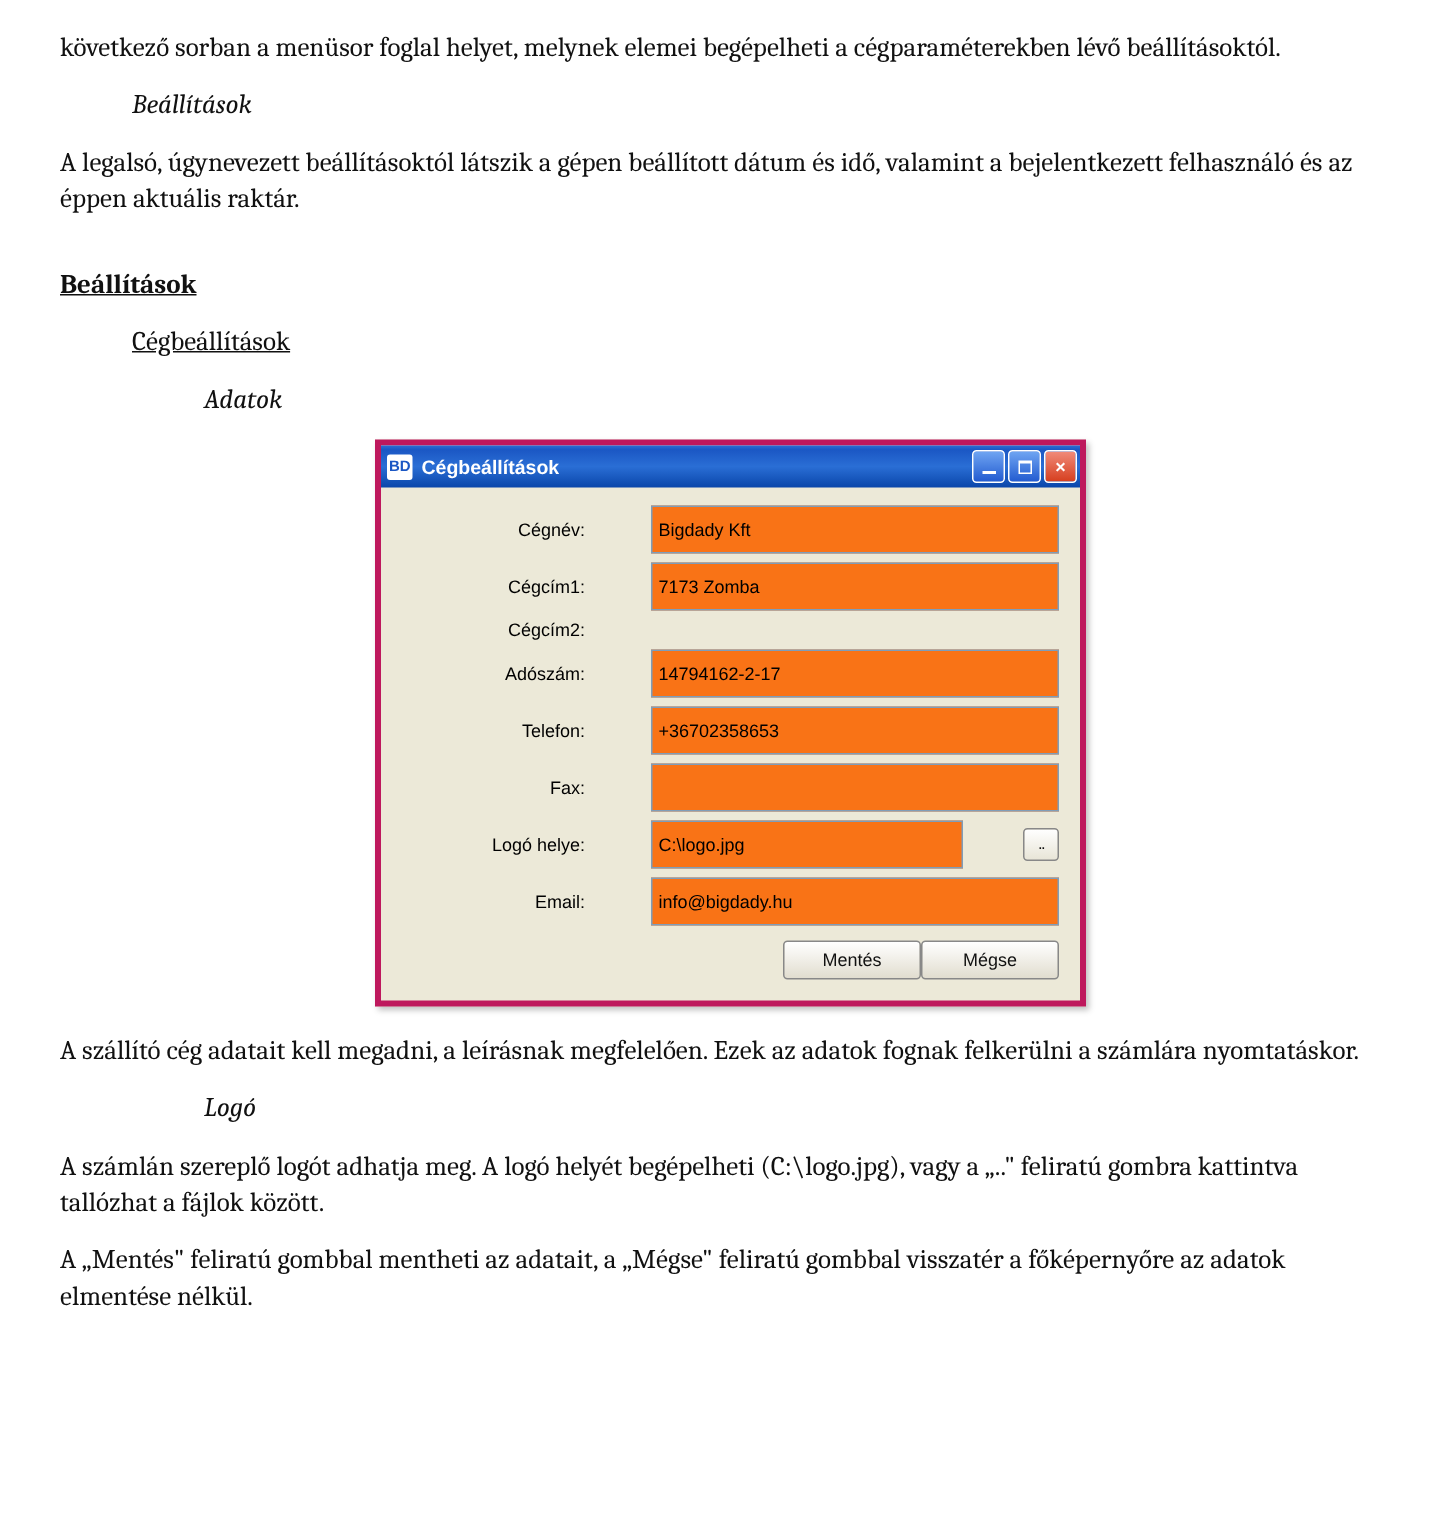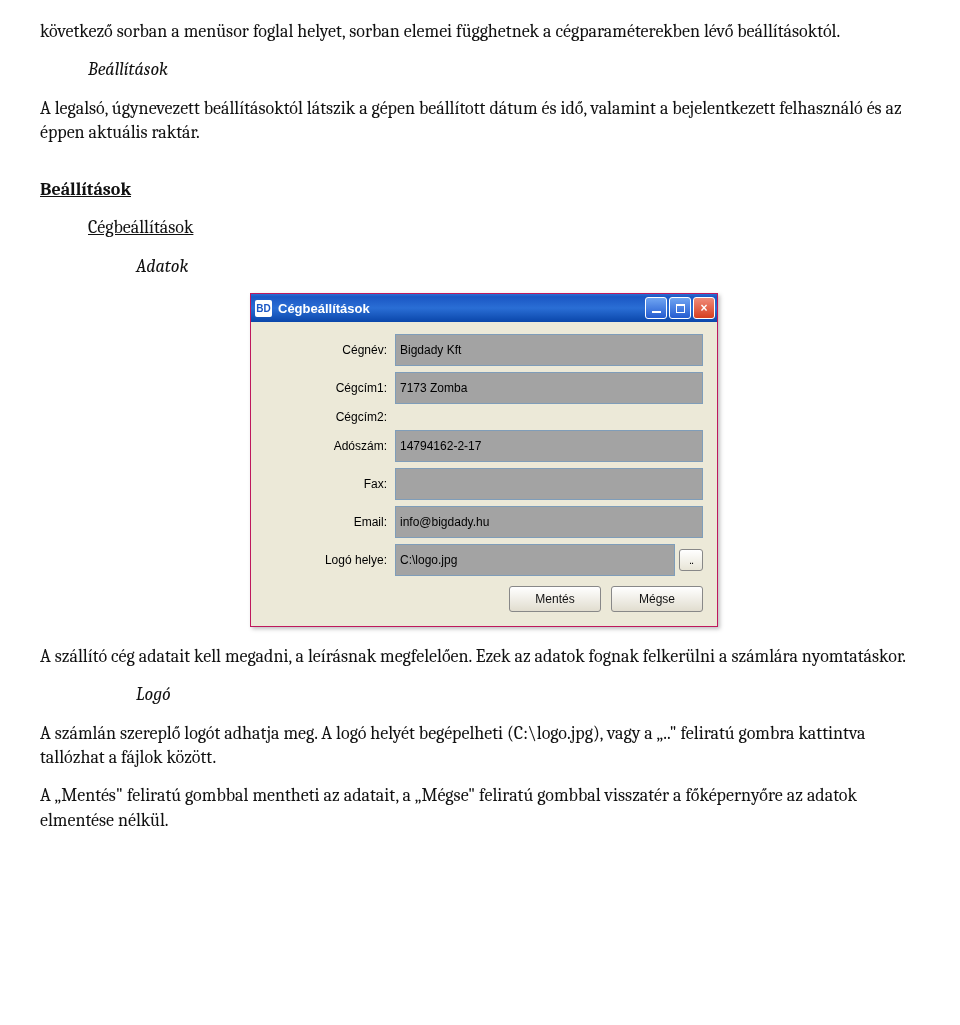--- a/index.html
+++ b/index.html
@@ -16,21 +16,21 @@
   .indent { padding-left: 48px; }
   .italic { font-style: italic; }
   .underline { text-decoration: underline; }
   .bold { font-weight: bold; margin-top: 33px; }
 
   .dialog-wrap { padding-left: 210px; margin: 6px 0 18px 0; }
   .win {
     width: 466px;
     font-family: Tahoma, Arial, sans-serif;
     font-size: 12px;
-    border: 1px solid #be185d;
+    border: 4px solid #be185d;
     background: #ece9d8;
     box-shadow: 2px 2px 4px rgba(0,0,0,0.25);
   }
   .titlebar {
     height: 28px;
     background: linear-gradient(to bottom, #2a6ed5 0%, #1b57c4 10%, #2a6ed5 50%, #0a46aa 100%);
     display: flex;
     align-items: center;
     padding: 0 2px 0 4px;
     color: #fff;
@@ -56,69 +56,68 @@
     display: flex; align-items: center; justify-content: center;
     font-family: Tahoma, sans-serif;
     font-size: 12px; font-weight: bold;
     box-sizing: border-box;
   }
   .winbtn.close { background: linear-gradient(to bottom, #f08b7a, #d63f1f); }
   .winbtn .min { width: 9px; height: 2px; background: #fff; margin-top: 8px; }
   .winbtn .max { width: 9px; height: 9px; border: 1px solid #fff; border-top: 2px solid #fff; box-sizing: border-box; }
 
   .form-body { padding: 12px 14px 14px 14px; }
-  .row { display: flex; align-items: center; margin-bottom: 6px; }
+  .row { display: flex; align-items: center; margin-bottom: 6px; gap: 36px; }
   .row label {
     width: 122px;
     text-align: right;
     padding-right: 8px;
     color: #000;
     font-size: 12px;
   }
   .row input[type="text"] {
     flex: 1;
     height: 20px;
     border: 1px solid #7f9db9;
     padding: 15px 4px;
     font-family: Tahoma, sans-serif;
     font-size: 12px;
     box-sizing: border-box;
-    background: #a3a3a3;
+    background: #f97316;
   }
   .logo-row input[type="text"] { flex: 1; }
   .browse-btn {
     width: 22px; height: 20px;
     margin-left: 4px;
     border: 1px solid #888;
     background: linear-gradient(to bottom, #fff, #e8e5d7);
     border-radius: 3px;
     font-size: 11px;
     display: flex; align-items: center; justify-content: center;
     letter-spacing: -1px;
   }
   .btnrow {
     display: flex;
     justify-content: flex-end;
-    gap: 10px;
     margin-top: 10px;
   }
   .btn {
     width: 90px; height: 24px;
     border: 1px solid #888;
     background: linear-gradient(to bottom, #fff, #e1ddcf);
     border-radius: 3px;
     font-family: Tahoma, sans-serif;
     font-size: 12px;
     display: flex; align-items: center; justify-content: center;
   }
 </style>
 </head>
 <body>
 
-<p>következő sorban a menüsor foglal helyet, sorban elemei függhetnek a cégparaméterekben lévő beállításoktól.</p>
+<p>következő sorban a menüsor foglal helyet, melynek elemei begépelheti a cégparaméterekben lévő beállításoktól.</p>
 
 <p class="indent italic">Beállítások</p>
 <p>A legalsó, úgynevezett beállításoktól látszik a gépen beállított dátum és idő, valamint a bejelentkezett felhasználó és az éppen aktuális raktár.</p>
 
 <p class="bold underline">Beállítások</p>
 
 <p class="indent underline">Cégbeállítások</p>
 
 <p class="indent italic" style="padding-left:96px">Adatok</p>
 
@@ -145,31 +144,35 @@
         <input type="text" value="7173 Zomba" style="">
       </div>
       <div class="row">
         <label>Cégcím2:</label>
       </div>
       <div class="row">
         <label>Adószám:</label>
         <input type="text" value="14794162-2-17" style="">
       </div>
       <div class="row">
+        <label>Telefon:</label>
+        <input type="text" value="+36702358653" style="">
+      </div>
+      <div class="row">
         <label>Fax:</label>
         <input type="text" value="" style="">
-      </div>
-      <div class="row">
-        <label>Email:</label>
-        <input type="text" value="info@bigdady.hu" style="">
       </div>
       <div class="row logo-row">
         <label>Logó helye:</label>
         <input type="text" value="C:\logo.jpg" style="">
         <div class="browse-btn">..</div>
+      </div>
+      <div class="row">
+        <label>Email:</label>
+        <input type="text" value="info@bigdady.hu" style="">
       </div>
       <div class="btnrow">
         <div class="btn">Mentés</div>
         <div class="btn">Mégse</div>
       </div>
     </div>
   </div>
 </div>
 
 <p>A szállító cég adatait kell megadni, a leírásnak megfelelően. Ezek az adatok fognak felkerülni a számlára nyomtatáskor.</p>

